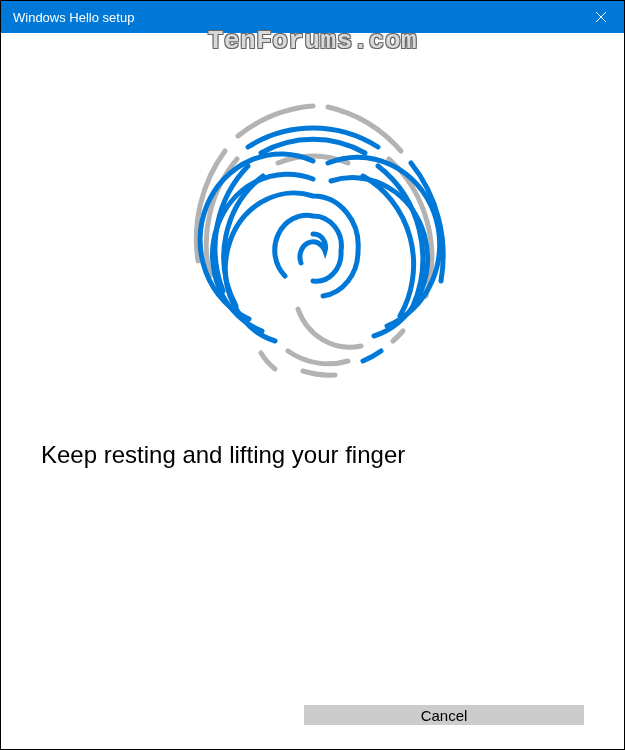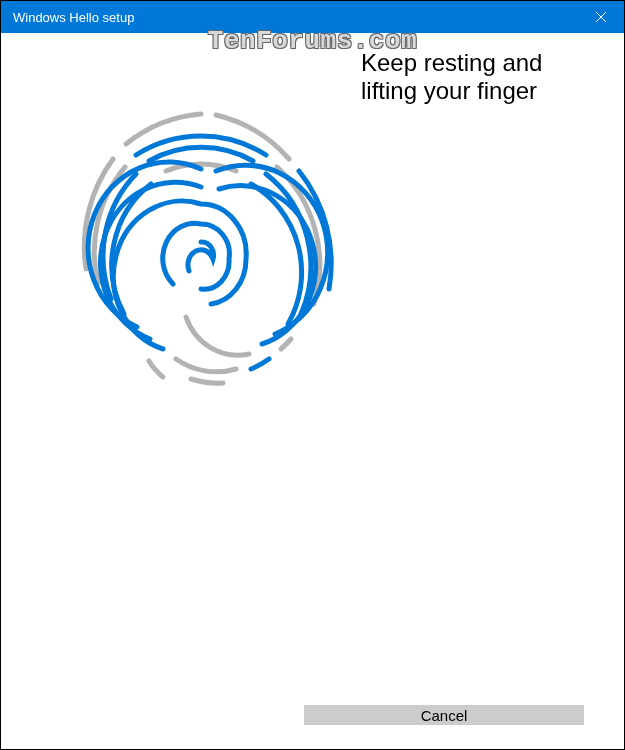--- a/index.html
+++ b/index.html
@@ -34,24 +34,24 @@
       display: flex;
       align-items: center;
       justify-content: center;
       cursor: pointer;
     }
     .close-btn svg {
       width: 10px;
       height: 10px;
     }
     .content {
-      padding: 8px 40px;
+      padding: 0 40px;
       height: calc(100% - 32px);
       display: flex;
-      flex-direction: row;
+      flex-direction: column;
       position: relative;
     }
     .fingerprint-area {
       display: flex;
       justify-content: center;
       align-items: flex-start;
       padding-top: 18px;
       height: 400px;
     }
     .fingerprint-svg {

